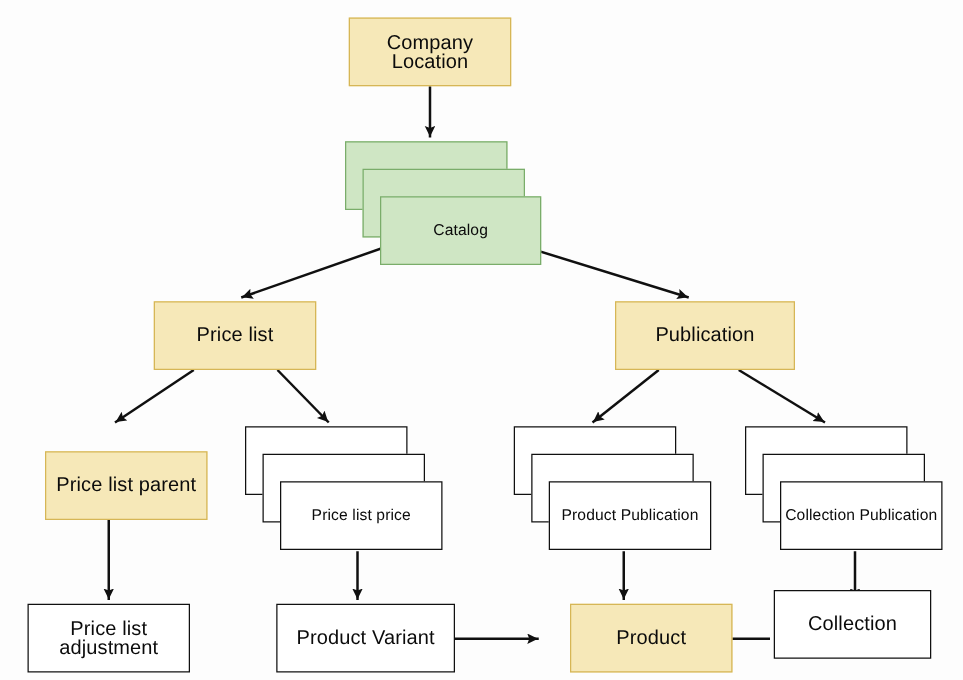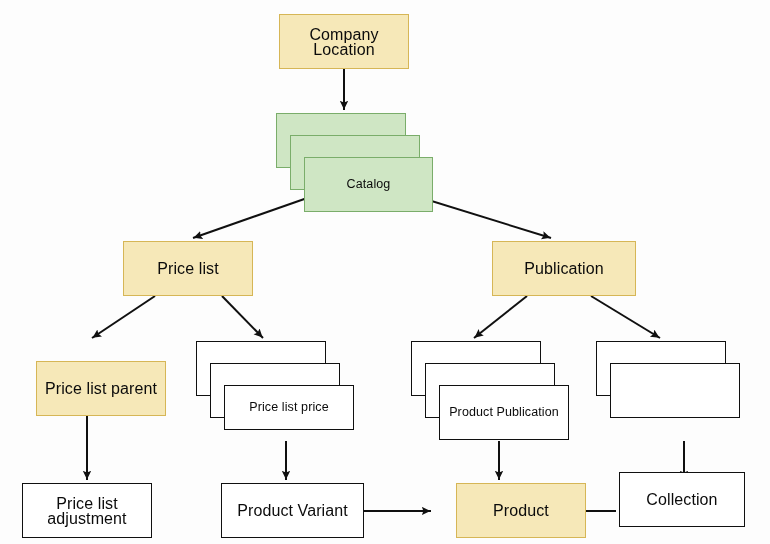--- a/index.html
+++ b/index.html
@@ -128,34 +128,37 @@
       </div>
       <div class="node yellow" style="left: 492px; top: 241px; width: 144px; height: 55px;">
         <span class="text">Publication</span>
       </div>
       <div class="node yellow" style="left: 36px; top: 341px; width: 130px; height: 55px; margin-top: 20px;">
         <span class="text">Price list parent</span>
       </div>
       <div class="stack" style="left: 196px; top: 341px; width: 158px; height: 99px;">
         <div class="card white" style="left: 0px; top: 0px; width: 130px; height: 55px;"></div>
         <div class="card white" style="left: 14px; top: 22px; width: 130px; height: 55px;"></div>
-        <div class="card white label" style="left: 28px; top: 44px; width: 130px; height: 45px;">
+        <div class="card white label" style="left: 28px; top: 44px; width: 130px; height: 55px;">
           <span class="text">Price list price</span>
         </div>
       </div>
       <div class="stack" style="left: 411px; top: 341px; width: 158px; height: 99px;">
         <div class="card white" style="left: 0px; top: 0px; width: 130px; height: 55px;"></div>
         <div class="card white" style="left: 14px; top: 22px; width: 130px; height: 55px;"></div>
         <div class="card white label" style="left: 28px; top: 44px; width: 130px; height: 55px; text-align: center;">
           <span class="text">Product Publication</span>
         </div>
       </div>
       <div class="stack" style="left: 596px; top: 341px; width: 158px; height: 99px;">
         <div class="card white" style="left: 0px; top: 0px; width: 130px; height: 55px;"></div>
         <div class="card white" style="left: 14px; top: 22px; width: 130px; height: 55px;"></div>
+        <div class="card white label" style="left: 28px; top: 44px; width: 130px; height: 55px;">
+          <span class="text">Collection Publication</span>
+        </div>
       </div>
       <div class="node white" style="left: 22px; top: 483px; width: 130px; height: 55px;">
         <span class="text">Price list
 adjustment</span>
       </div>
       <div class="node white" style="left: 221px; top: 483px; width: 143px; height: 55px;">
         <span class="text">Product Variant</span>
       </div>
       <div class="node yellow" style="left: 456px; top: 483px; width: 130px; height: 55px;">
         <span class="text">Product</span>

